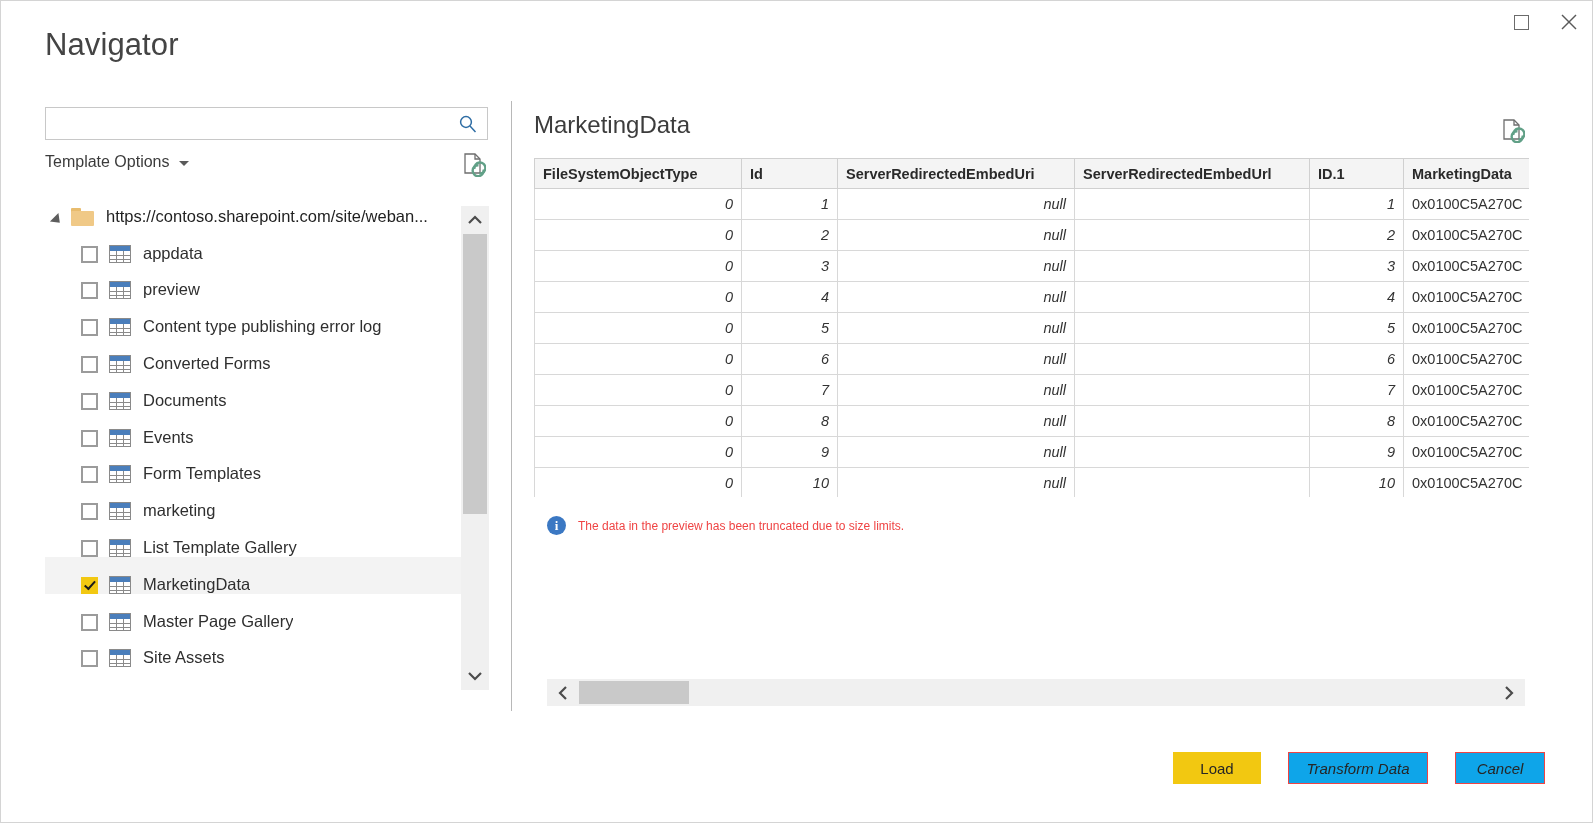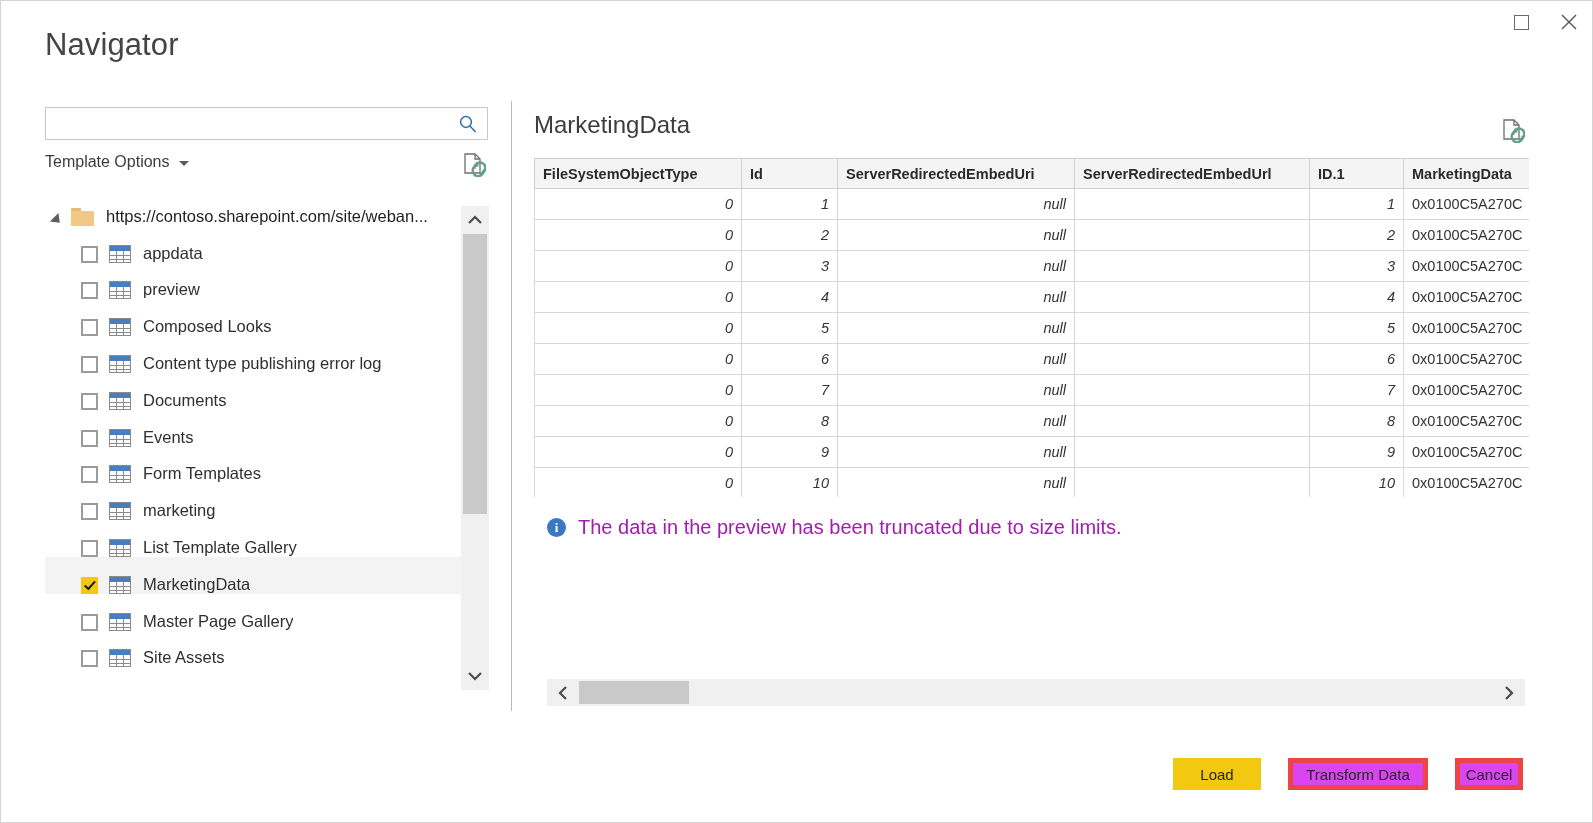--- a/index.html
+++ b/index.html
@@ -279,22 +279,22 @@
     border-radius: 50%;
     background: #3b78c3;
     color: #fff;
     font-size: 13px;
     font-weight: bold;
     display: flex; align-items: center; justify-content: center;
     font-family: "Liberation Serif", serif;
     flex: none;
   }
   .info-text {
-    font-size: 20px;
-    color: #a21caf;
+    font-size: 12px;
+    color: #ef4444;
     text-align: center;
   }
 
   
   .hscroll {
     position: absolute;
     left: 546px; top: 678px;
     width: 978px; height: 27px;
     background: #f0f0f0;
     display: flex; align-items: center;
@@ -317,33 +317,33 @@
     left: 1172px; top: 751px;
     display: flex; gap: 27px;
   }
   .btn {
     height: 32px;
     font-size: 15px;
     font-family: "Liberation Sans", sans-serif;
     display: flex; align-items: center; justify-content: center;
     cursor: default;
     color: #262626;
-    margin-top: 6px;
   }
   .btn-load {
     width: 88px;
     background: #f2c811;
     border: 1px solid #f2c811;
   }
   .btn-outline {
-    background: #d946ef;
-    border: 5px solid #ef4444;
+    background: #0ea5e9;
+    border: 1px solid #ef4444;
+    font-style: italic;
   }
   .btn-transform { width: 140px; }
-  .btn-cancel { width: 68px; }
+  .btn-cancel { width: 90px; }
 </style>
 </head>
 <body>
 
 <div id="dialog">
 
   <div class="win-controls">
     <div class="win-btn">
       <div class="sq"></div>
     </div>
@@ -417,32 +417,32 @@
         </div>
         <div class="tree-row child">
           <span class="chk"></span>
           <span class="tbl-icon">
             <span class="hdr"></span>
             <span class="v1"></span>
             <span class="v2"></span>
             <span class="h1"></span>
             <span class="h2"></span>
           </span>
-          <span class="tree-label">Composed Looks</span>
-        </div>
-        <div class="tree-row child">
-          <span class="chk"></span>
-          <span class="tbl-icon">
-            <span class="hdr"></span>
-            <span class="v1"></span>
-            <span class="v2"></span>
-            <span class="h1"></span>
-            <span class="h2"></span>
-          </span>
           <span class="tree-label">Content type publishing error log</span>
+        </div>
+        <div class="tree-row child">
+          <span class="chk"></span>
+          <span class="tbl-icon">
+            <span class="hdr"></span>
+            <span class="v1"></span>
+            <span class="v2"></span>
+            <span class="h1"></span>
+            <span class="h2"></span>
+          </span>
+          <span class="tree-label">Converted Forms</span>
         </div>
         <div class="tree-row child">
           <span class="chk"></span>
           <span class="tbl-icon">
             <span class="hdr"></span>
             <span class="v1"></span>
             <span class="v2"></span>
             <span class="h1"></span>
             <span class="h2"></span>
           </span>

